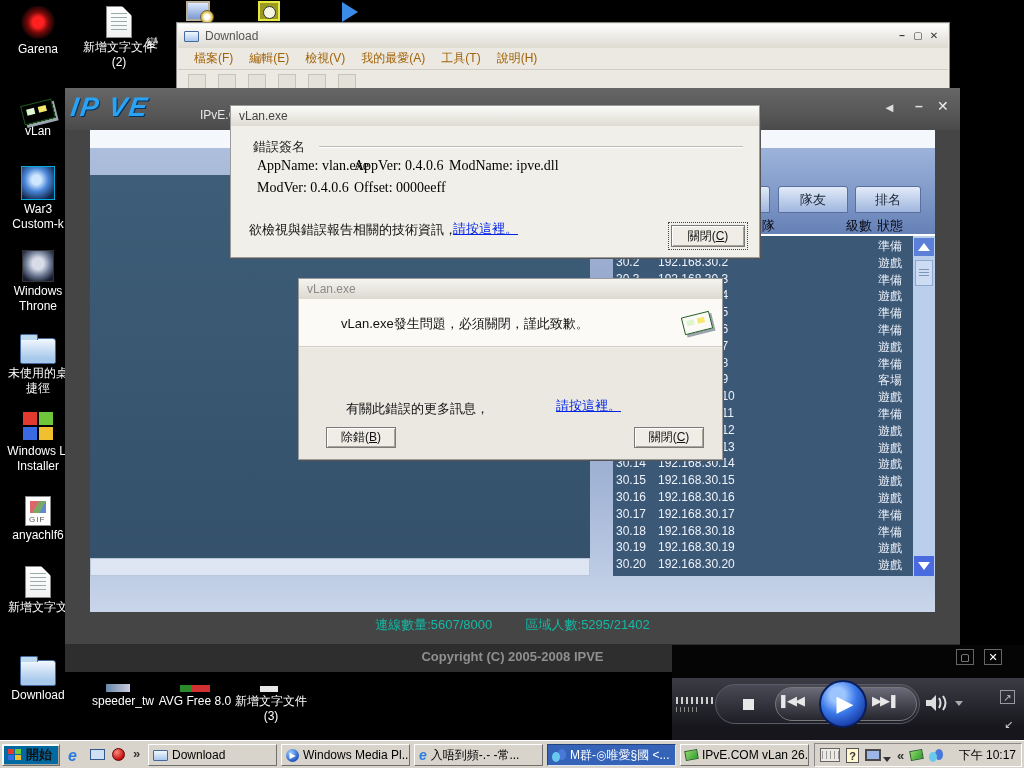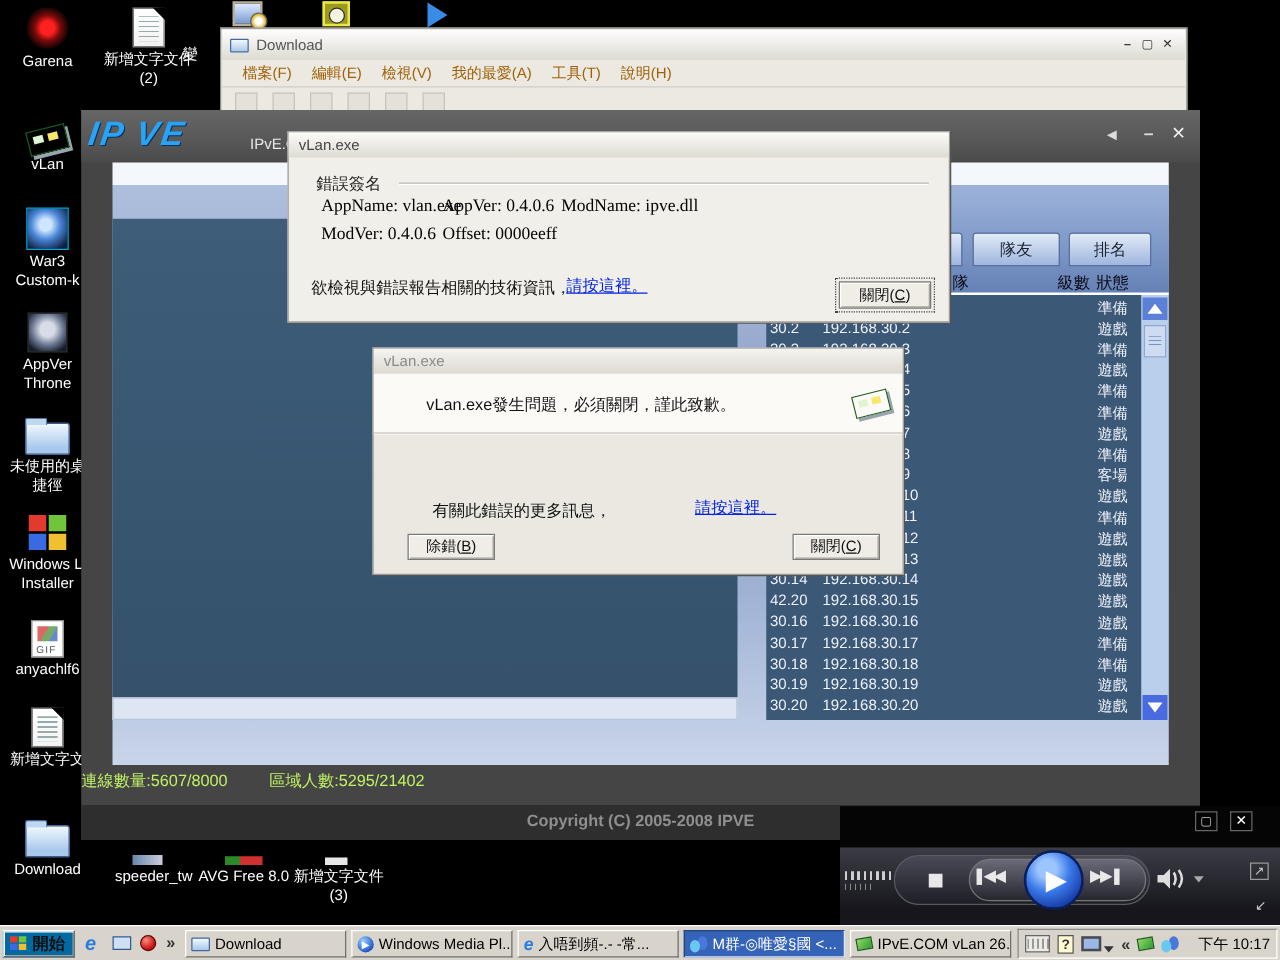--- a/index.html
+++ b/index.html
@@ -96,21 +96,21 @@
         <div class="artbox">
           <div class="art art-war3"></div>
         </div>
         <div class="dlabel">War3
 Custom-k</div>
       </div>
       <div class="dicon" style="left: 5px; top: 246px;">
         <div class="artbox">
           <div class="art art-frozen"></div>
         </div>
-        <div class="dlabel">AppVer
+        <div class="dlabel">Windows
 Throne</div>
       </div>
       <div class="dicon" style="left: 5px; top: 328px;">
         <div class="artbox">
           <div class="art art-folder"></div>
         </div>
         <div class="dlabel">未使用的桌
 捷徑</div>
       </div>
       <div class="dicon" style="left: 5px; top: 406px;">
@@ -281,21 +281,21 @@
           <span style="left: 3px;">30.13</span>
           <span style="left: 45px;">192.168.30.13</span>
           <span style="left: 265px;">遊戲</span>
         </div>
         <div class="t-row" style="top: 220.4px;">
           <span style="left: 3px;">30.14</span>
           <span style="left: 45px;">192.168.30.14</span>
           <span style="left: 265px;">遊戲</span>
         </div>
         <div class="t-row" style="top: 237.2px;">
-          <span style="left: 3px;">42.20</span>
+          <span style="left: 3px;">30.15</span>
           <span style="left: 45px;">192.168.30.15</span>
           <span style="left: 265px;">遊戲</span>
         </div>
         <div class="t-row" style="top: 254px;">
           <span style="left: 3px;">30.16</span>
           <span style="left: 45px;">192.168.30.16</span>
           <span style="left: 265px;">遊戲</span>
         </div>
         <div class="t-row" style="top: 270.8px;">
           <span style="left: 3px;">30.17</span>
@@ -324,21 +324,21 @@
         <div style="width:0;height:0;margin:5px auto;border-left:6px solid transparent;border-right:6px solid transparent;border-bottom:8px solid #fff"></div>
       </div>
       <div class="abs" style="left:2px;top:24px;width:18px;height:26px;background:#cddcf2;border:1px solid #8fa8cc">
         <div style="width:10px;height:8px;margin:8px auto;background:repeating-linear-gradient(180deg,#7a94bc 0 1px,transparent 1px 3px)"></div>
       </div>
       <div class="abs" style="left:1px;top:320px;width:20px;height:20px;background:#4a6ae0">
         <div style="width:0;height:0;margin:6px auto;border-left:6px solid transparent;border-right:6px solid transparent;border-top:8px solid #fff"></div>
       </div>
     </div>
 
-    <div class="abs" style="left:0;top:528px;width:100%;text-align:left;color:#bef264;font-size:13px">
+    <div class="abs" style="left:0;top:528px;width:100%;text-align:center;color:#14b8a6;font-size:13px">
       <span>連線數量:5607/8000</span>
       <span style="display:inline-block;width:26px"></span>
       <span>區域人數:5295/21402</span>
     </div>
     <div class="abs" style="left:0;top:556px;width:100%;height:28px;background:#2e2e2e;text-align:center">
       <span style="color:#8f8f8f;font-size:13px;font-weight:bold;line-height:26px">Copyright (C) 2005-2008 IPVE</span>
     </div>
   <div class="tab" style="left: 713px; width: 70px;">隊友</div>
       <div class="tab" style="left: 790px; width: 66px;">排名</div>
       <span class="colhead" style="left: 697px;">隊</span>

